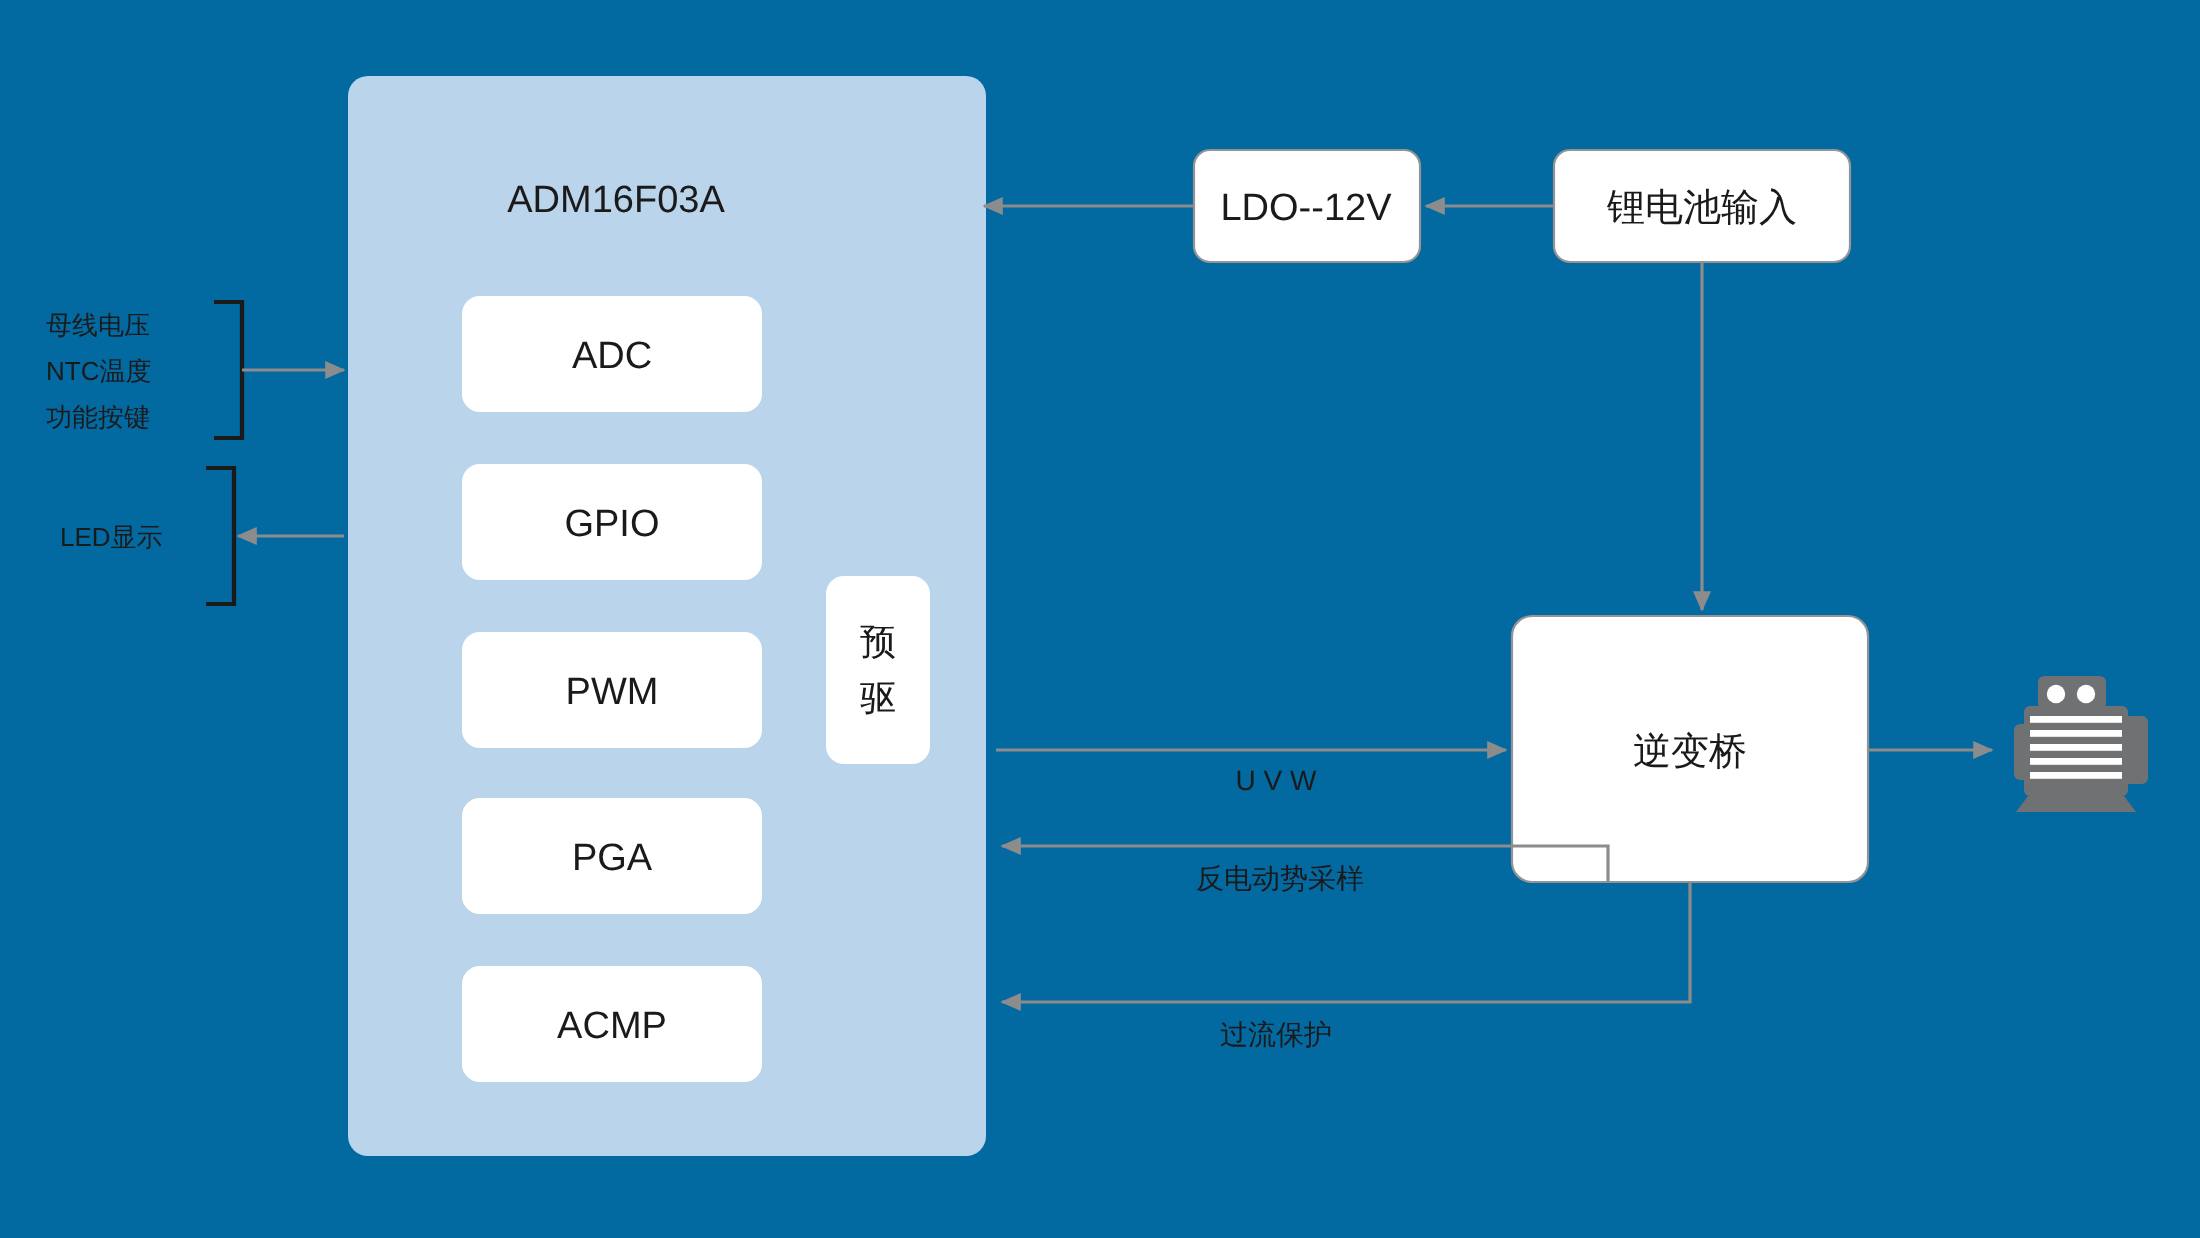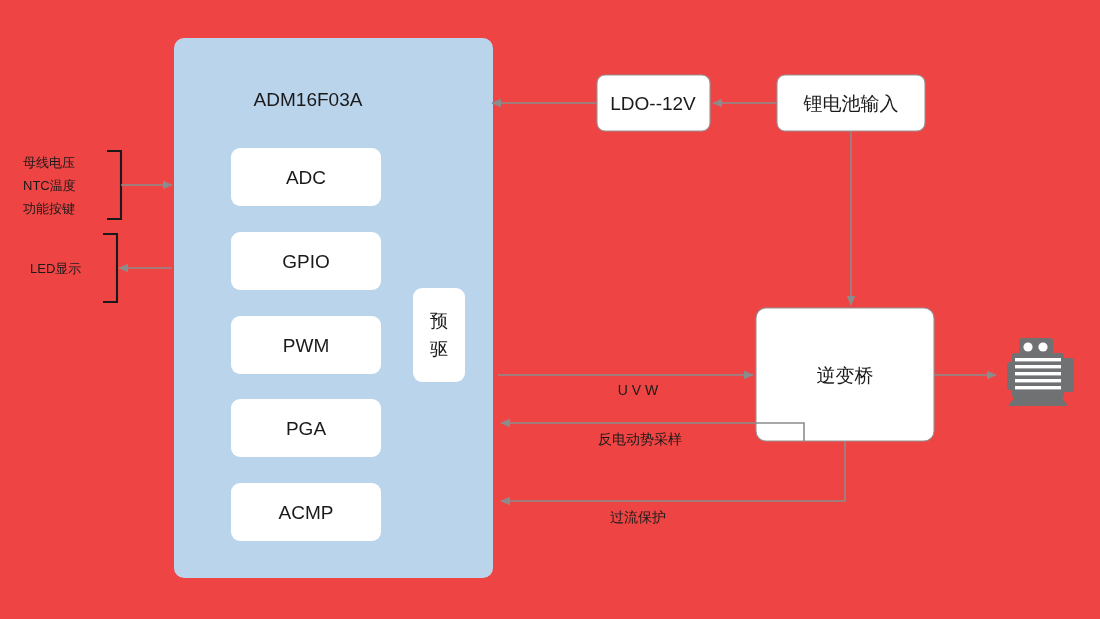--- a/index.html
+++ b/index.html
@@ -10,21 +10,21 @@
   body {
     width: 1100px;
     height: 619px;
     font-family: "Liberation Sans", "DejaVu Sans", sans-serif;
     overflow: hidden;
   }
   #diagram-root {
     position: relative;
     width: 1100px;
     height: 619px;
-    background: #ef4444;
+    background: #0369a1;
   }
   svg.diagram-canvas {
     position: absolute;
     left: 0;
     top: 0;
     width: 1100px;
     height: 619px;
   }
   .blk-fill-chip   { fill: #bad4ec; }
   .blk-fill-white  { fill: #ffffff; }

